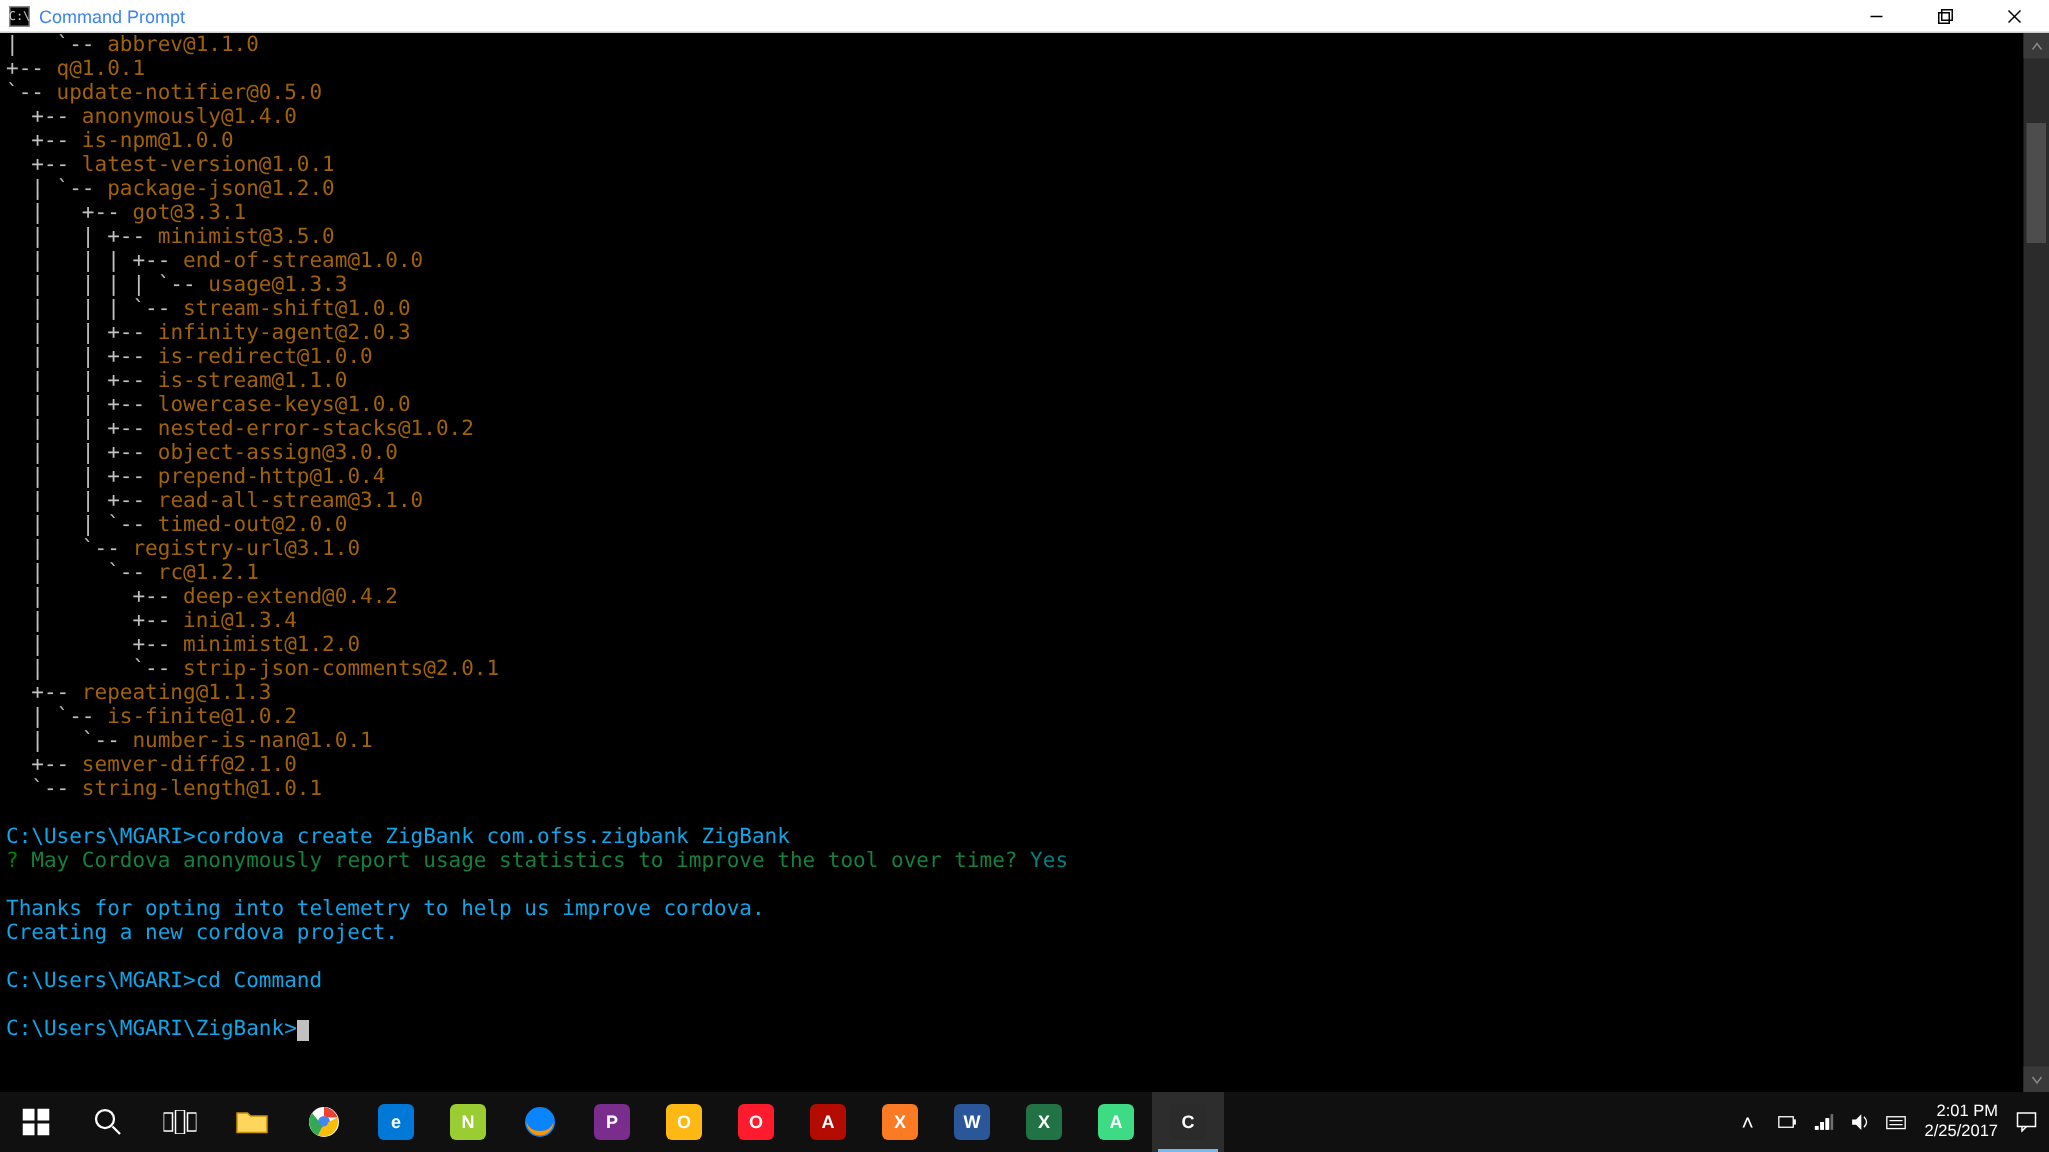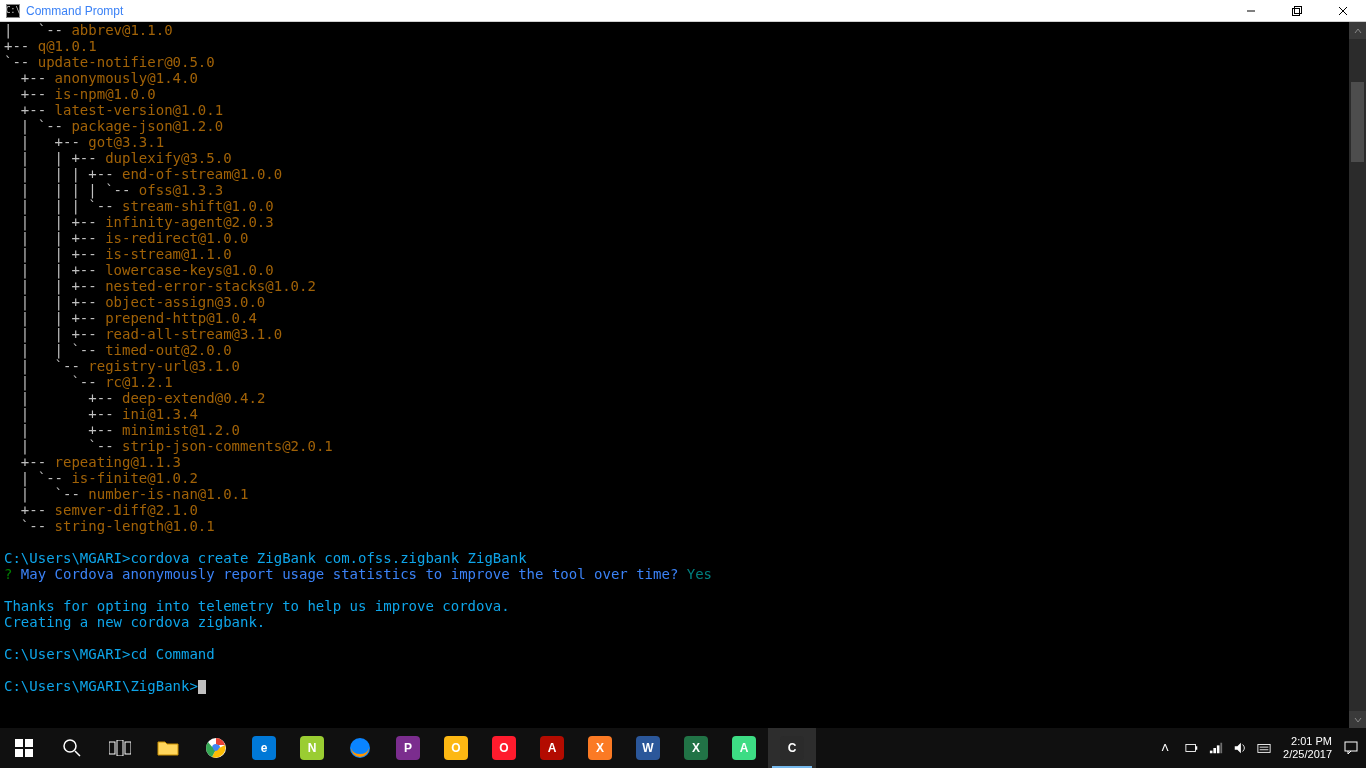--- a/index.html
+++ b/index.html
@@ -15,21 +15,21 @@
   .titlebar-right { display: flex; height: 100%; }
   .win-btn { width: 46px; height: 22px; display: flex; align-items: center; justify-content: center; cursor: pointer; }
   .win-btn svg { width: 10px; height: 10px; }
   .win-btn .icon-line { stroke: #000; stroke-width: 1; fill: none; }
 
   .term-area { position: relative; flex: 1; background: #000; display: flex; }
   .term-inner { flex: 1; overflow: hidden; }
   .term-pre { font-family: Consolas, "Lucida Console", monospace; font-size: 14px; line-height: 16px; color: #c0c0c0; white-space: pre; padding: 0 0 0 4px; }
   .c-tree   { color: #c0c0c0; }
   .c-pkg    { color: #a16207; } 
-  .c-white  { color: #3b82f6; }
+  .c-white  { color: #15803d; }
   .c-teal   { color: #008080; }
   .c-green  { color: #008000; }
   .c-gray   { color: #0ea5e9; }
   .cursor   { display:inline-block; width:8px; height:14px; background:#c0c0c0; vertical-align:text-bottom; }
 
   .scrollbar { width: 17px; background: #2b2b2b; position: relative; }
   .sb-btn { width: 17px; height: 17px; background: #3a3a3a; display:flex; align-items:center; justify-content:center; }
   .sb-btn svg { width:8px; height:8px; }
   .sb-thumb { position:absolute; left:2px; width:13px; background:#4d4d4d; border-radius:0; }
 
@@ -85,23 +85,23 @@
     <div class="term-area">
       <div class="term-inner">
         <pre class="term-pre" id="termpre"><span class="c-tree">|   `-- </span><span class="c-pkg">abbrev@1.1.0</span>
 <span class="c-tree">+-- </span><span class="c-pkg">q@1.0.1</span>
 <span class="c-tree">`-- </span><span class="c-pkg">update-notifier@0.5.0</span>
 <span class="c-tree">  +-- </span><span class="c-pkg">anonymously@1.4.0</span>
 <span class="c-tree">  +-- </span><span class="c-pkg">is-npm@1.0.0</span>
 <span class="c-tree">  +-- </span><span class="c-pkg">latest-version@1.0.1</span>
 <span class="c-tree">  | `-- </span><span class="c-pkg">package-json@1.2.0</span>
 <span class="c-tree">  |   +-- </span><span class="c-pkg">got@3.3.1</span>
-<span class="c-tree">  |   | +-- </span><span class="c-pkg">duplexify@3.5.0</span>
+<span class="c-tree">  |   | +-- </span><span class="c-pkg">minimist@3.5.0</span>
 <span class="c-tree">  |   | | +-- </span><span class="c-pkg">end-of-stream@1.0.0</span>
-<span class="c-tree">  |   | | | `-- </span><span class="c-pkg">ofss@1.3.3</span>
+<span class="c-tree">  |   | | | `-- </span><span class="c-pkg">usage@1.3.3</span>
 <span class="c-tree">  |   | | `-- </span><span class="c-pkg">stream-shift@1.0.0</span>
 <span class="c-tree">  |   | +-- </span><span class="c-pkg">infinity-agent@2.0.3</span>
 <span class="c-tree">  |   | +-- </span><span class="c-pkg">is-redirect@1.0.0</span>
 <span class="c-tree">  |   | +-- </span><span class="c-pkg">is-stream@1.1.0</span>
 <span class="c-tree">  |   | +-- </span><span class="c-pkg">lowercase-keys@1.0.0</span>
 <span class="c-tree">  |   | +-- </span><span class="c-pkg">nested-error-stacks@1.0.2</span>
 <span class="c-tree">  |   | +-- </span><span class="c-pkg">object-assign@3.0.0</span>
 <span class="c-tree">  |   | +-- </span><span class="c-pkg">prepend-http@1.0.4</span>
 <span class="c-tree">  |   | +-- </span><span class="c-pkg">read-all-stream@3.1.0</span>
 <span class="c-tree">  |   | `-- </span><span class="c-pkg">timed-out@2.0.0</span>
@@ -114,21 +114,21 @@
 <span class="c-tree">  +-- </span><span class="c-pkg">repeating@1.1.3</span>
 <span class="c-tree">  | `-- </span><span class="c-pkg">is-finite@1.0.2</span>
 <span class="c-tree">  |   `-- </span><span class="c-pkg">number-is-nan@1.0.1</span>
 <span class="c-tree">  +-- </span><span class="c-pkg">semver-diff@2.1.0</span>
 <span class="c-tree">  `-- </span><span class="c-pkg">string-length@1.0.1</span>
 
 <span class="c-gray">C:\Users\MGARI&gt;</span><span class="c-gray">cordova create ZigBank com.ofss.zigbank ZigBank</span>
 <span class="c-green">?</span><span class="c-white"> May Cordova anonymously report usage statistics to improve the tool over time? </span><span class="c-teal">Yes</span>
 
 <span class="c-gray">Thanks for opting into telemetry to help us improve cordova.</span>
-<span class="c-gray">Creating a new cordova zigbank.</span>
+<span class="c-gray">Creating a new cordova project.</span>
 
 <span class="c-gray">C:\Users\MGARI&gt;</span><span class="c-gray">cd Command</span>
 
 <span class="c-gray">C:\Users\MGARI\ZigBank&gt;</span><span class="cursor"></span>
 </pre>
       </div>
       <div class="scrollbar">
         <div class="sb-btn" style="position:absolute;top:0;">
           <svg viewBox="0 0 8 8">
               <polyline points="1,6 4,2 7,6" stroke="#888" fill="none"></polyline>

